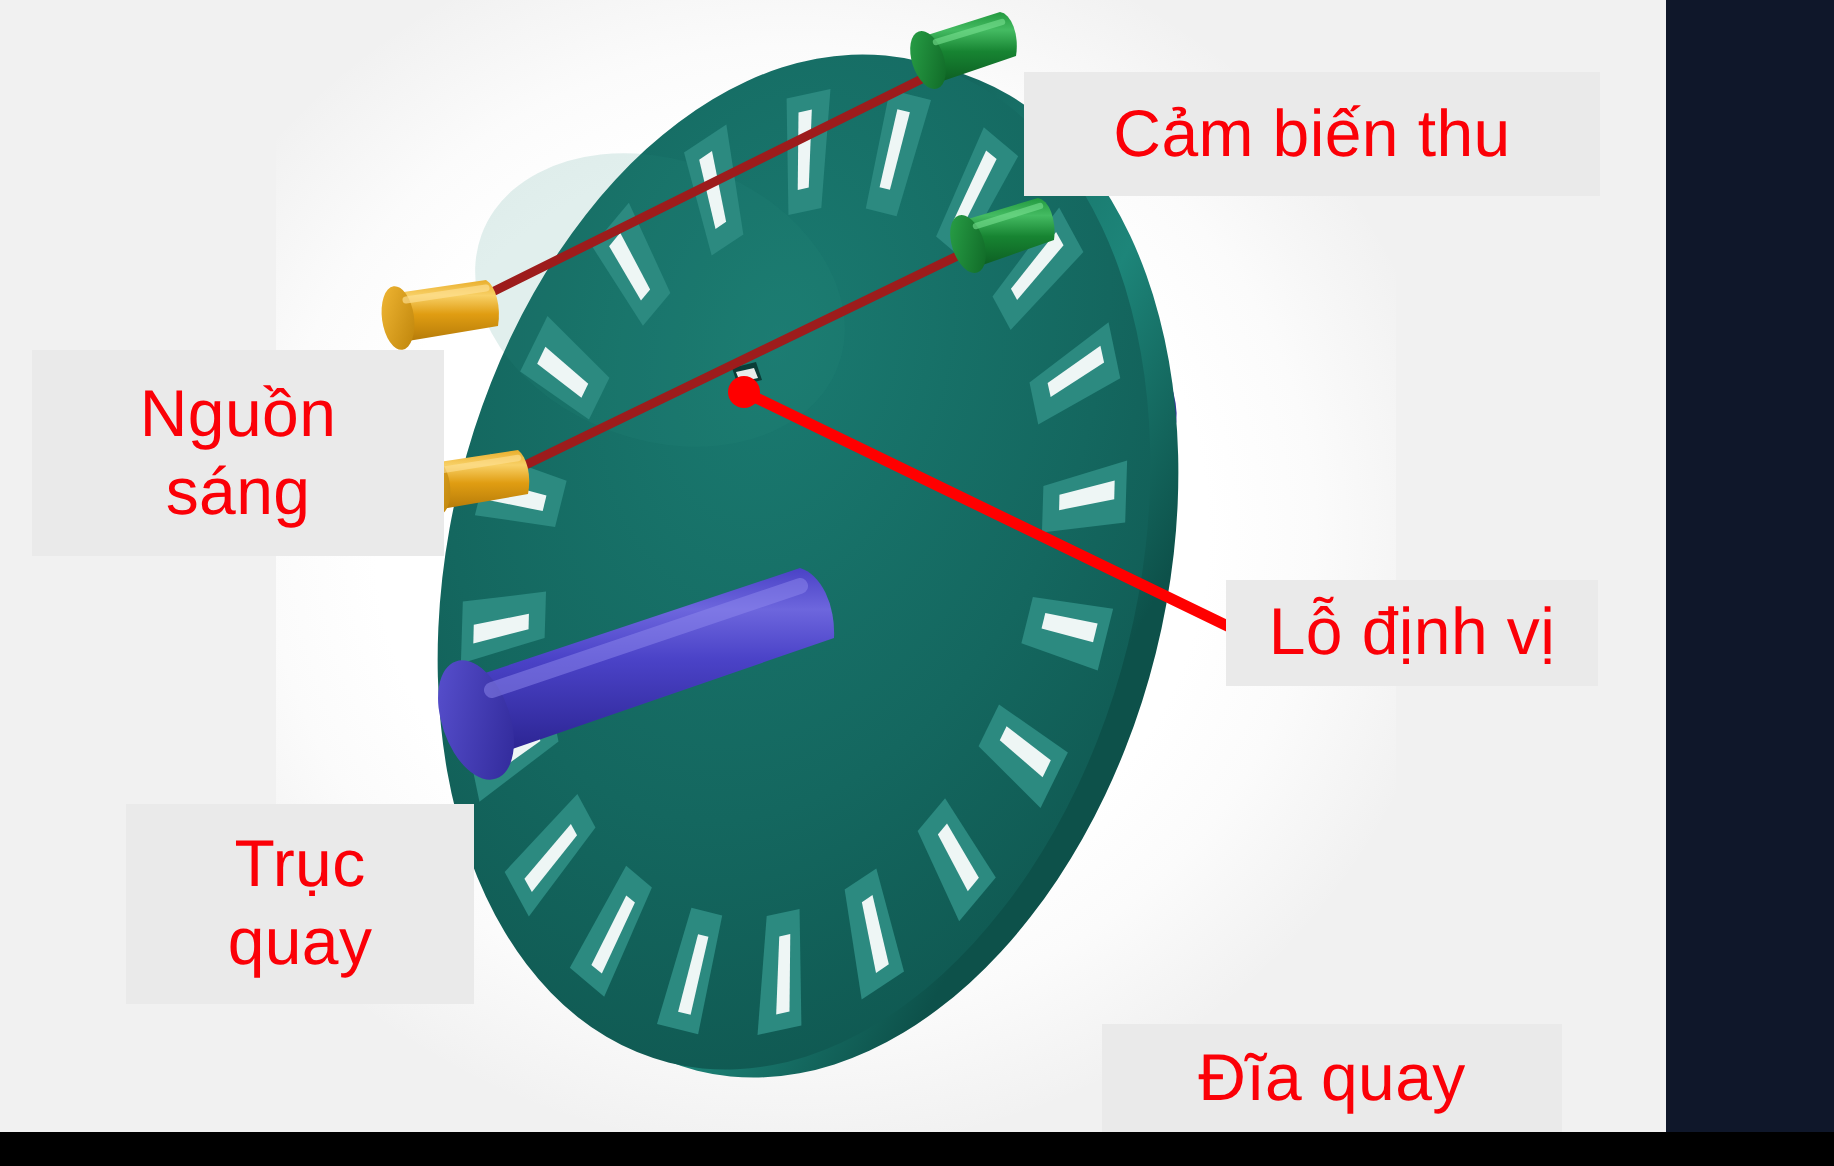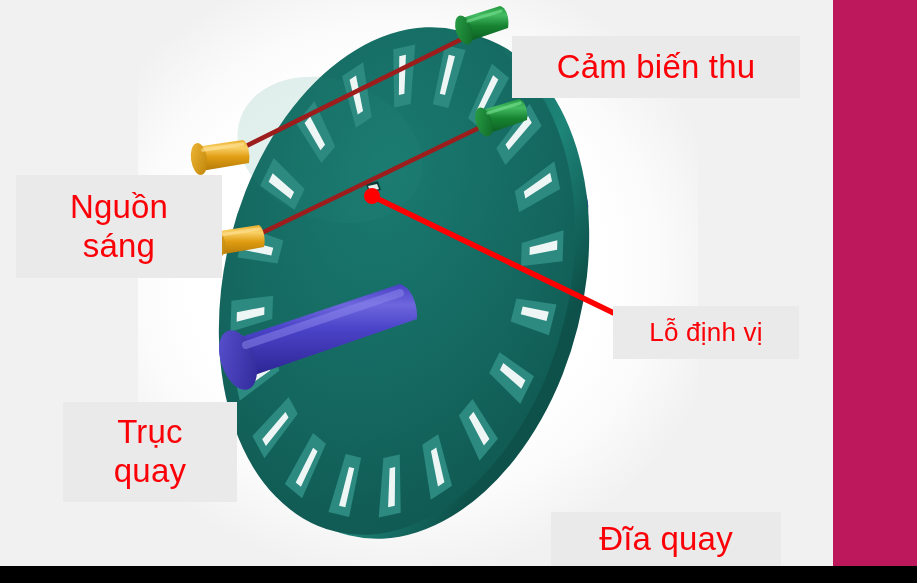--- a/index.html
+++ b/index.html
@@ -9,21 +9,21 @@
     background: #ffffff;
   }
   body {
     font-family: "Liberation Sans", sans-serif;
   }
   #stage {
     position: relative;
     width: 917px;
     height: 583px;
     overflow: hidden;
-    background: #be185d;
+    background: #0f172a;
   }
   
   #canvas-bg {
     position: absolute;
     left: 0;
     top: 0;
     width: 833px;
     height: 566px;
     background: #f1f1f1;
   }
@@ -58,21 +58,21 @@
     display: flex;
     align-items: center;
     justify-content: center;
     text-align: center;
     line-height: 1.18;
     white-space: pre-line;
     letter-spacing: 0.2px;
   }
   #label-sensor   { left: 512px; top: 36px;  width: 288px; height: 62px;  font-size: 33px; }
   #label-source   { left: 16px;   top: 175px; width: 206px; height: 103px; font-size: 33px; }
-  #label-hole     { left: 613px; top: 306px; width: 186px; height: 53px;  font-size: 26px; }
+  #label-hole     { left: 613px; top: 290px; width: 186px; height: 53px;  font-size: 33px; }
   #label-shaft    { left: 63px;  top: 402px; width: 174px; height: 100px; font-size: 33px; }
   #label-disc     { left: 551px; top: 512px; width: 230px; height: 55px;  font-size: 33px; }
 </style>
 </head>
 <body>
 
 <div id="stage">
 
   <div id="canvas-bg"></div>
   <div id="render-halo"></div>

